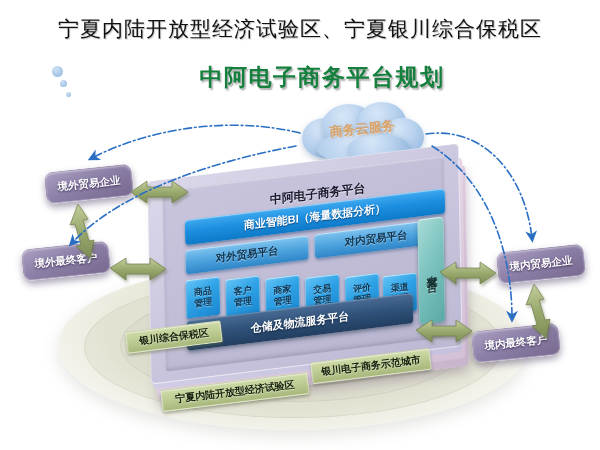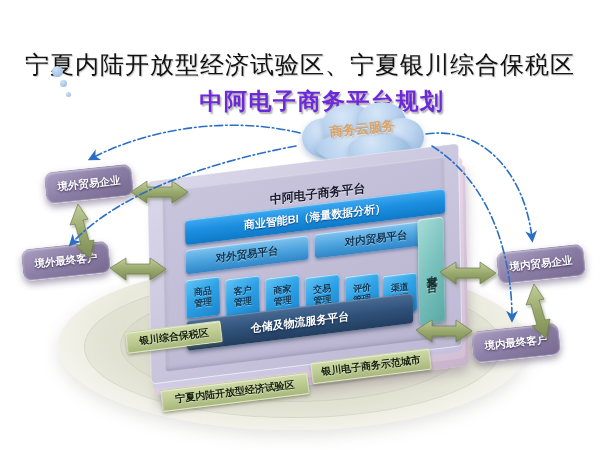--- a/index.html
+++ b/index.html
@@ -6,27 +6,26 @@
   body{
     width:600px;height:450px;overflow:hidden;position:relative;
     background:#ffffff;
     font-family:"Liberation Sans","DejaVu Sans",sans-serif;
   }
   #stage{position:absolute;left:0;top:0;width:600px;height:450px;overflow:hidden;}
 
   
   .title-wrap{position:absolute;left:0;top:14px;width:600px;text-align:center;}
   .title-1{
-    font-size:24px;color:#111;letter-spacing:1px;line-height:30px;
+    font-size:21px;color:#111;letter-spacing:1px;line-height:30px;
     text-shadow:1px 1px 1px rgba(150,150,150,.55);
-    margin-top:36px;
   }
   .title-2{
-    font-size:23px;font-weight:bold;color:#6d28d9;letter-spacing:1.5px;line-height:34px;
-    margin-top:4px;
+    font-size:23px;font-weight:bold;color:#15803d;letter-spacing:1.5px;line-height:34px;
+    margin-top:16px;
     text-shadow:1.5px 1.5px 1.5px rgba(130,130,130,.65);
     padding-left:44px;
   }
 
   
   .ellipse{
     position:absolute;border-radius:50%;
   }
   .ell-1{
     left:58px;top:262px;width:470px;height:168px;

